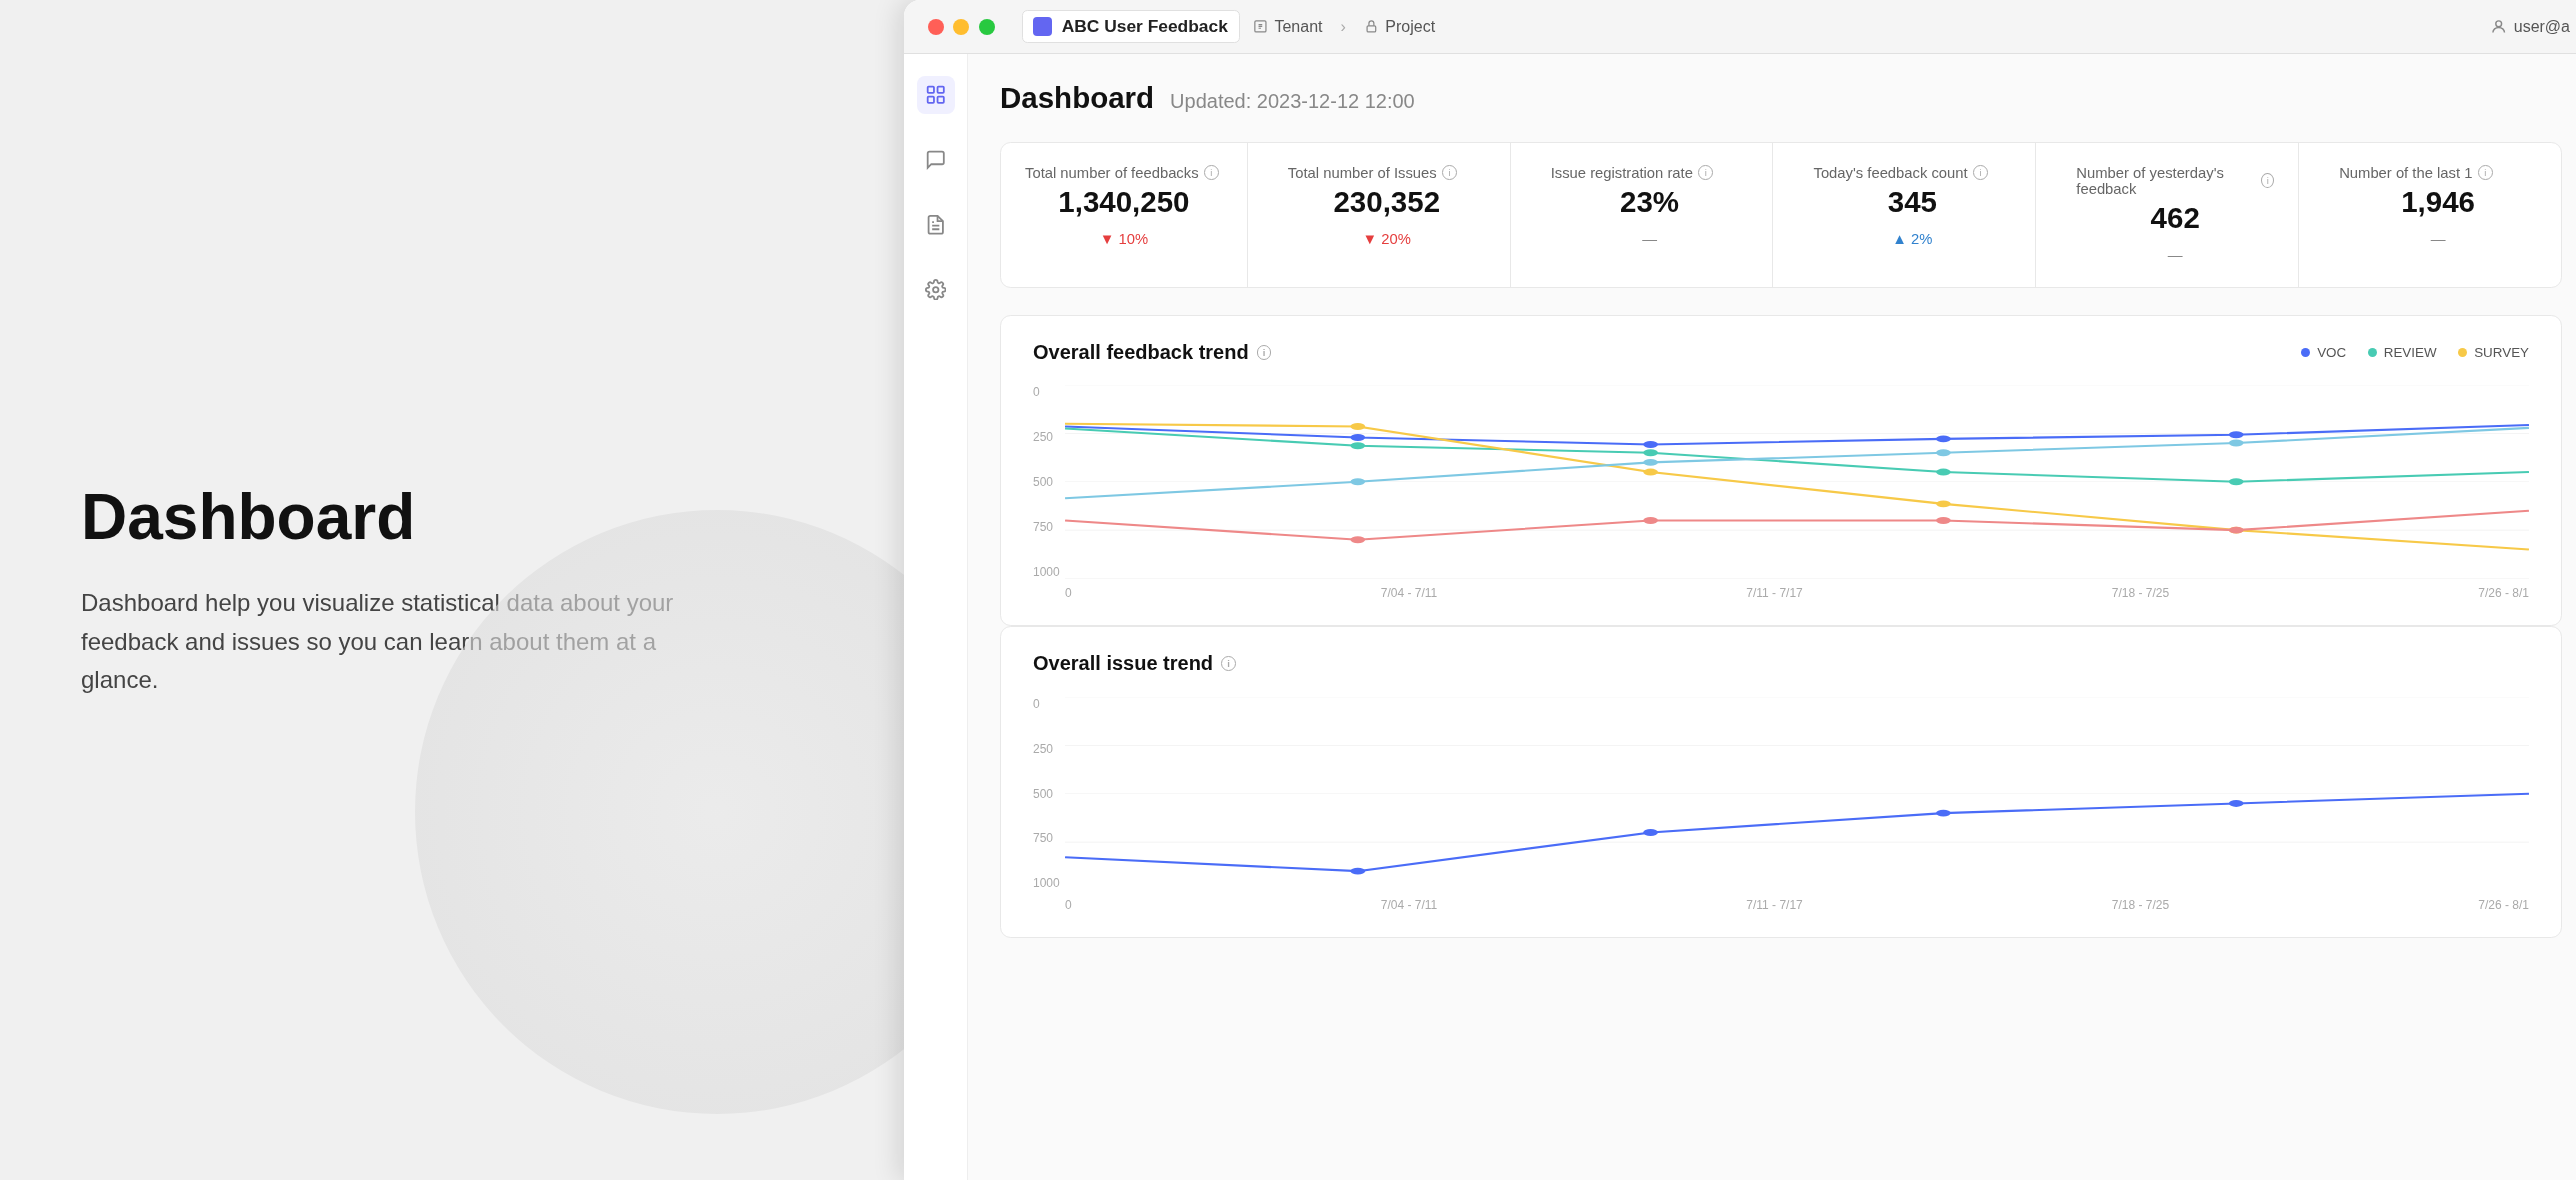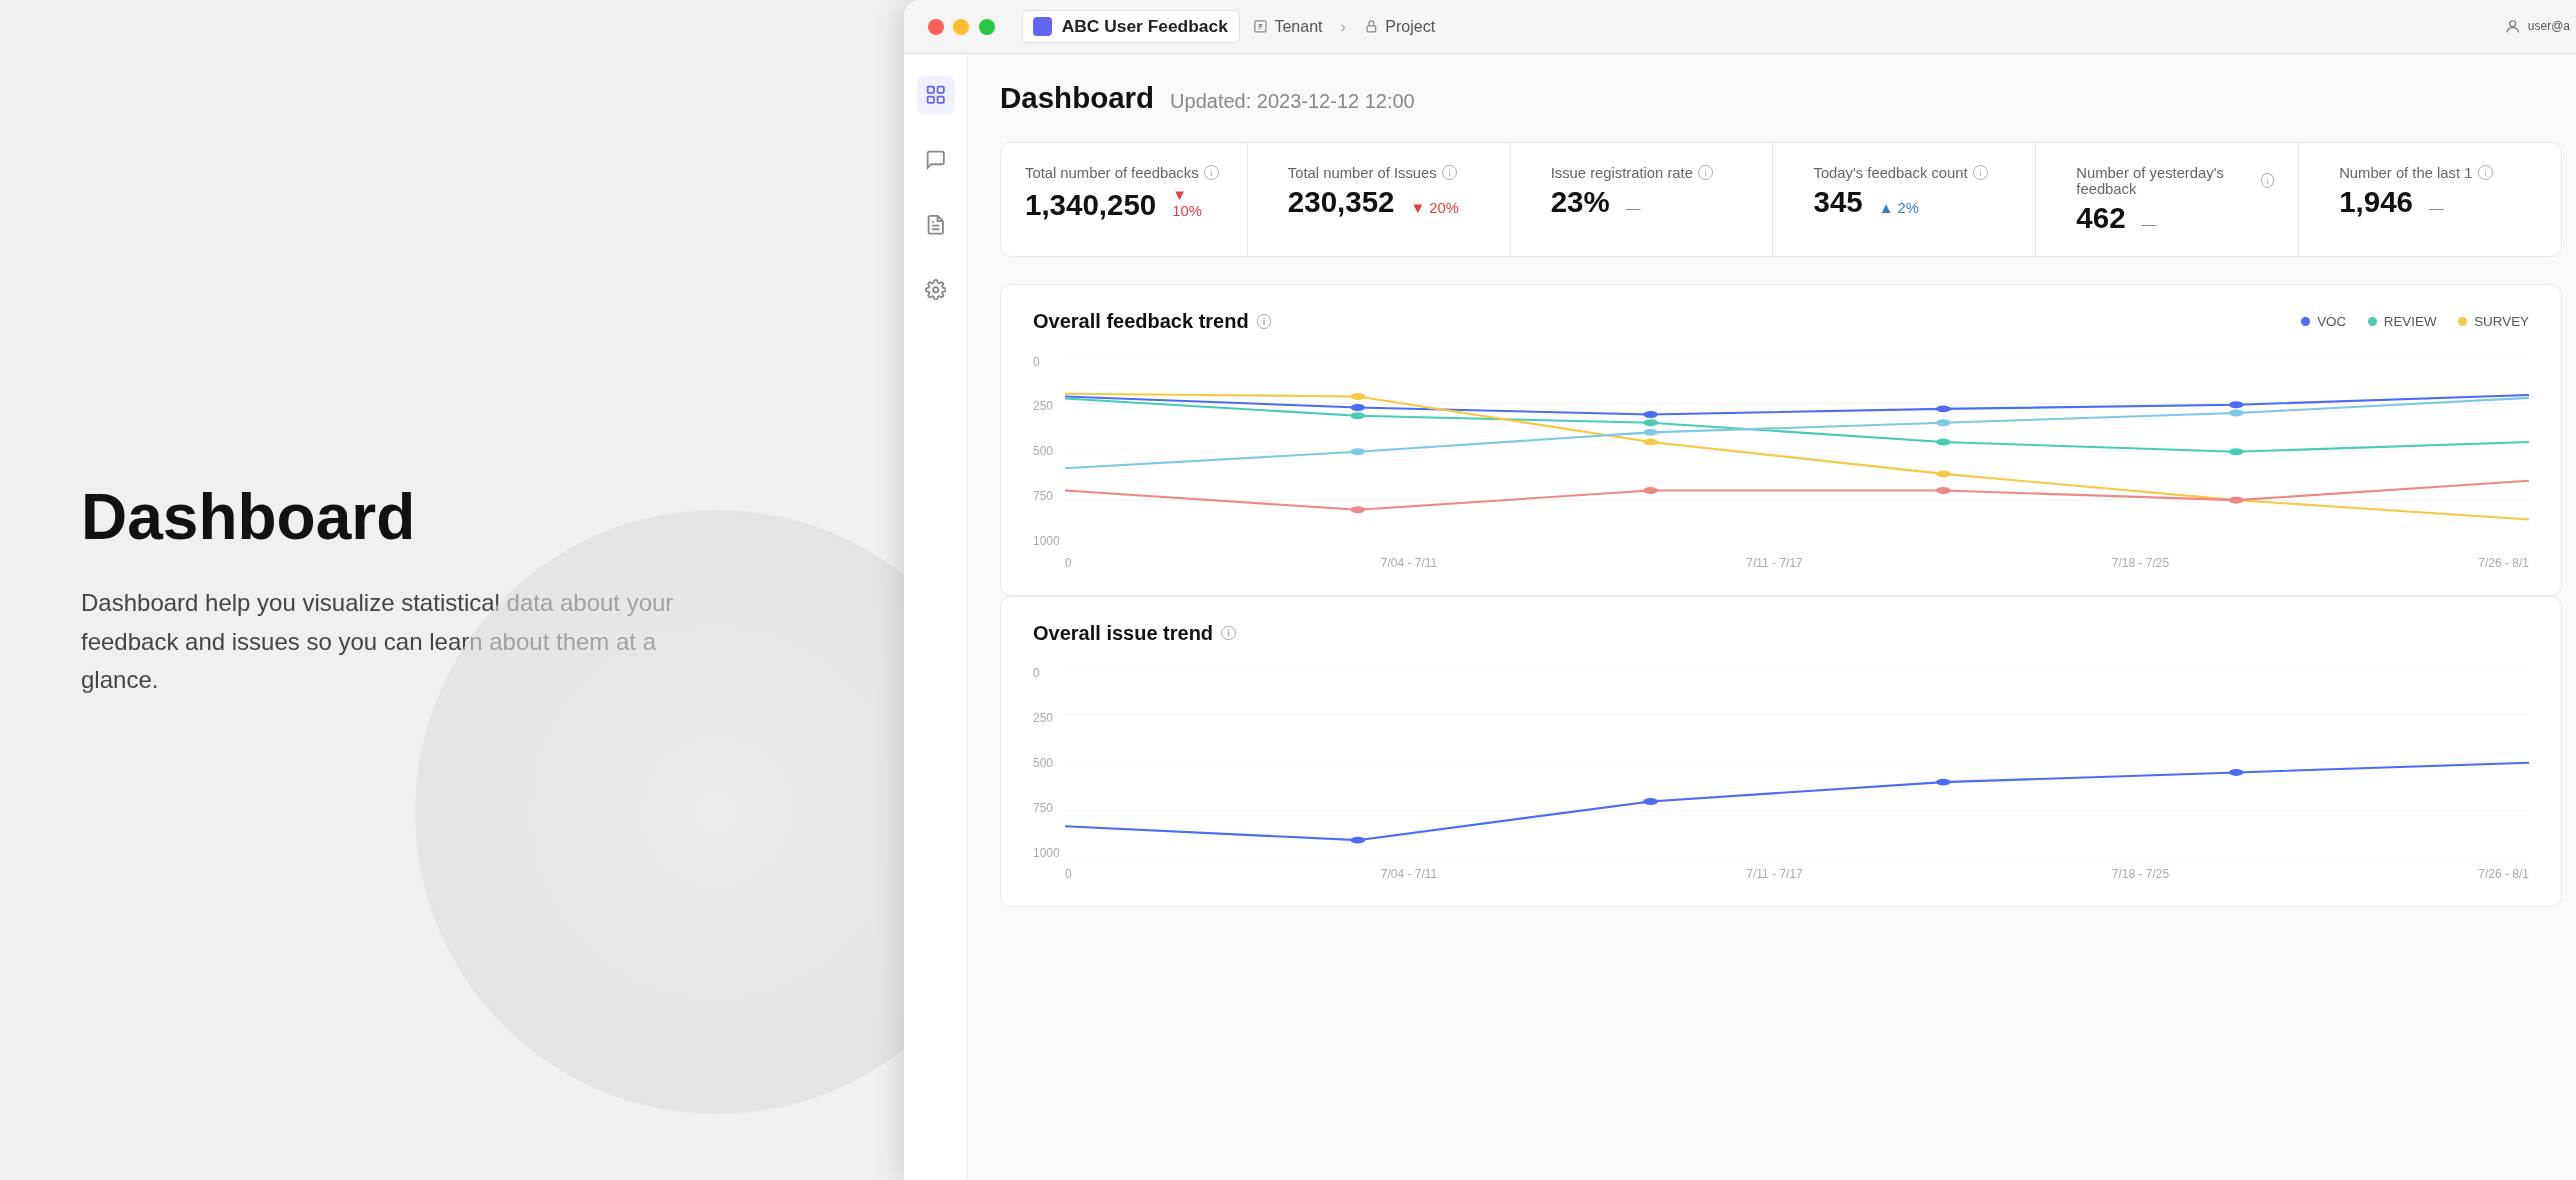--- a/index.html
+++ b/index.html
@@ -132,21 +132,21 @@
     .breadcrumb-sep {
       color: #aaa;
       font-size: 16px;
     }
 
     .user-info {
       margin-left: auto;
       display: flex;
       align-items: center;
       gap: 6.7px;
-      font-size: 12px;
+      font-size: 16px;
       color: #555;
     }
 
     
     .main-layout {
       display: flex;
       height: calc(1181px - 54px);
     }
 
     
@@ -249,23 +249,24 @@
       justify-content: center;
       font-size: 9.4px;
       color: #aaa;
     }
 
     .stat-value {
       font-size: 29.5px;
       font-weight: 700;
       color: #111;
       display: flex;
-      align-items: flex-end;
+      align-items: center;
       gap: 9.4px;
       margin-top: 0;
+      flex-direction: column;
     }
 
     .stat-badge {
       font-size: 14.8px;
       font-weight: 500;
       padding: 2.7px 6.7px;
       border-radius: 4px;
       display: flex;
       align-items: center;
       gap: 2.7px;

